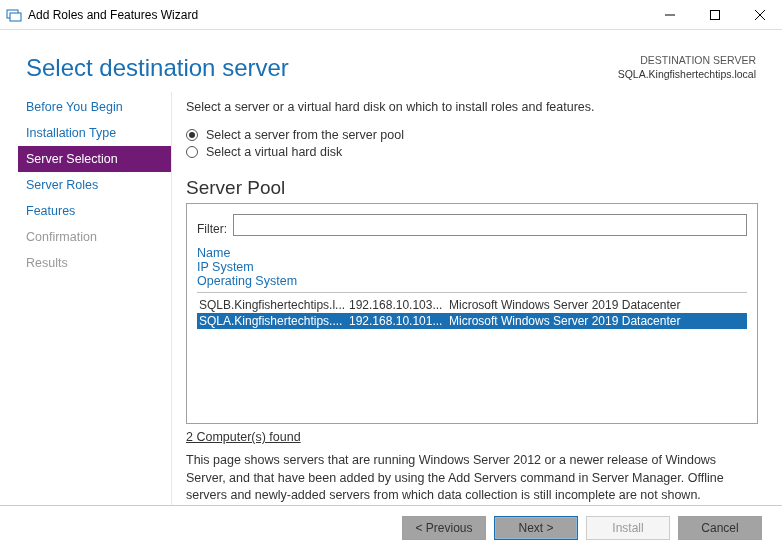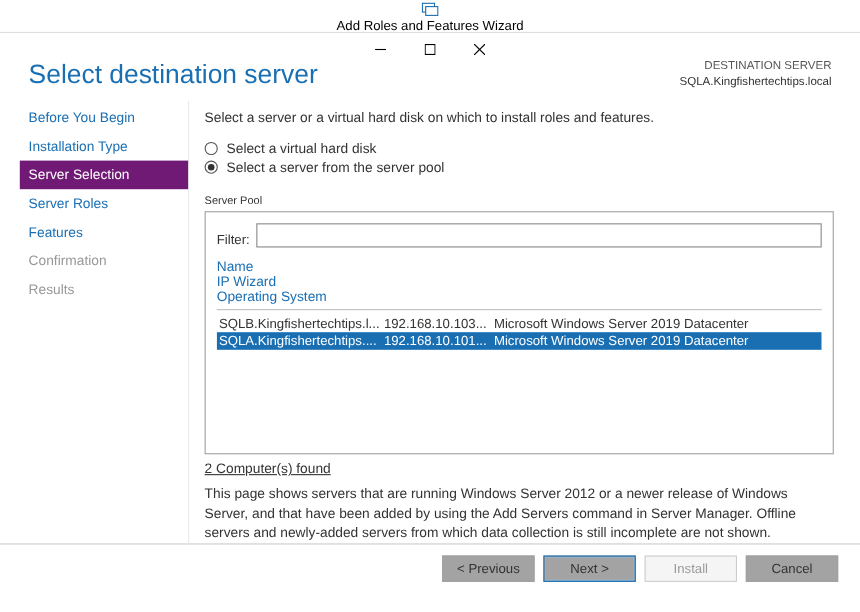--- a/index.html
+++ b/index.html
@@ -1,38 +1,38 @@
 <!DOCTYPE html>
 <html><head>
 <meta charset="utf-8">
 <style>
   * { box-sizing: border-box; font-family: "Segoe UI", Arial, sans-serif; }
   body { margin: 0; padding: 0; width: 782px; height: 556px; background: #fff; font-size: 12px; color: #333; }
-  .titlebar { display: flex; align-items: center; height: 30px; border-bottom: 1px solid #ddd; flex-direction: column; }
+  .titlebar { display: flex; align-items: center; height: 30px; border-bottom: 1px solid #ddd; }
   .titlebar .icon { width: 16px; height: 16px; margin: 0 6px; display: inline-flex; align-items: center; justify-content: center; }
   .titlebar .title { flex: 1; font-size: 12px; color: #000; }
   .winbtns { display: flex; }
   .winbtn { width: 45px; height: 30px; display: flex; align-items: center; justify-content: center; }
   .winbtn svg { width: 10px; height: 10px; }
   .header { display: flex; align-items: flex-start; padding: 24px 26px 10px 26px; }
   .header h1 { margin: 0; font-size: 24px; font-weight: 300; color: #1a6fb3; flex: 1; }
   .dest { text-align: right; font-size: 10.5px; color: #555; line-height: 1.3; }
   .dest .lbl { color: #555; }
   .dest .srv { color: #333; }
   .body { display: flex; padding: 0 0 0 0; }
   .sidebar { width: 172px; padding: 2px 0 0 26px; border-right: 1px solid #e8e8e8; min-height: 400px; }
   .navitem { font-size: 12.5px; padding: 6px 8px; color: #999; cursor: pointer; margin-left:-8px; }
   .navitem.enabled { color: #1a6fb3; }
   .navitem.active { background: #701a75; color: #fff; }
   .main { flex: 1; padding: 8px 24px 0 14px; }
   .instr { font-size: 12.5px; color: #333; margin-bottom: 14px; }
   .radio-row { display: flex; align-items: center; margin: 3px 0; font-size: 12.5px; }
   .radio { width: 12px; height: 12px; border: 1px solid #555; border-radius: 50%; margin-right: 8px; display: flex; align-items: center; justify-content: center; }
   .radio .dot { width: 6px; height: 6px; border-radius: 50%; background: #333; }
-  .poolhdr { font-size: 10px; margin-top: 18px; margin-bottom: 4px; }
+  .poolhdr { font-size: 19px; margin-top: 18px; margin-bottom: 4px; }
   .poolbox { border: 1px solid #a0a0a0; padding: 10px 10px 6px 10px; }
   .filter-row { display: flex; align-items: flex-end; margin-bottom: 10px; }
   .filter-row label { font-size: 12px; margin-right: 6px; }
   .filter-row input { flex: 1; height: 22px; border: 1px solid #888; padding: 0 4px; font-size: 12px; }
   .table-head { display: flex; border-bottom: 1px solid #c0c0c0; padding-bottom: 4px; flex-direction: column; }
   .th { color: #1a6fb3; font-size: 12.5px; }
   .col-name { width: 150px; }
   .col-ip { width: 100px; }
   .col-os { flex: 1; }
   .table-body { height: 120px; overflow: hidden; margin-top:4px; }
@@ -93,40 +93,40 @@
     <div class="navitem enabled">Server Roles</div>
     <div class="navitem enabled">Features</div>
     <div class="navitem">Confirmation</div>
     <div class="navitem">Results</div>
   </div>
 
   <div class="main">
     <div class="instr">Select a server or a virtual hard disk on which to install roles and features.</div>
 
     <div class="radio-row">
-      <span class="radio"></span>
-      <span>Select a virtual hard disk</span>
-    </div>
-    <div class="radio-row">
       <span class="radio">
           <span class="dot"></span>
         </span>
       <span>Select a server from the server pool</span>
+    </div>
+    <div class="radio-row">
+      <span class="radio"></span>
+      <span>Select a virtual hard disk</span>
     </div>
 
     <div class="poolhdr">Server Pool</div>
 
     <div class="poolbox">
       <div class="filter-row">
         <label>Filter:</label>
         <input type="text" value="" style="">
       </div>
       <div class="table-head">
         <div class="th col-name">Name</div>
-        <div class="th col-ip">IP Wizard</div>
+        <div class="th col-ip">IP System</div>
         <div class="th col-os">Operating System</div>
       </div>
       <div class="table-body">
         <div class="tr">
           <div class="td col-name">SQLB.Kingfishertechtips.l...</div>
           <div class="td col-ip">192.168.10.103...</div>
           <div class="td col-os">Microsoft Windows Server 2019 Datacenter</div>
         </div>
         <div class="tr selected">
           <div class="td col-name">SQLA.Kingfishertechtips....</div>

